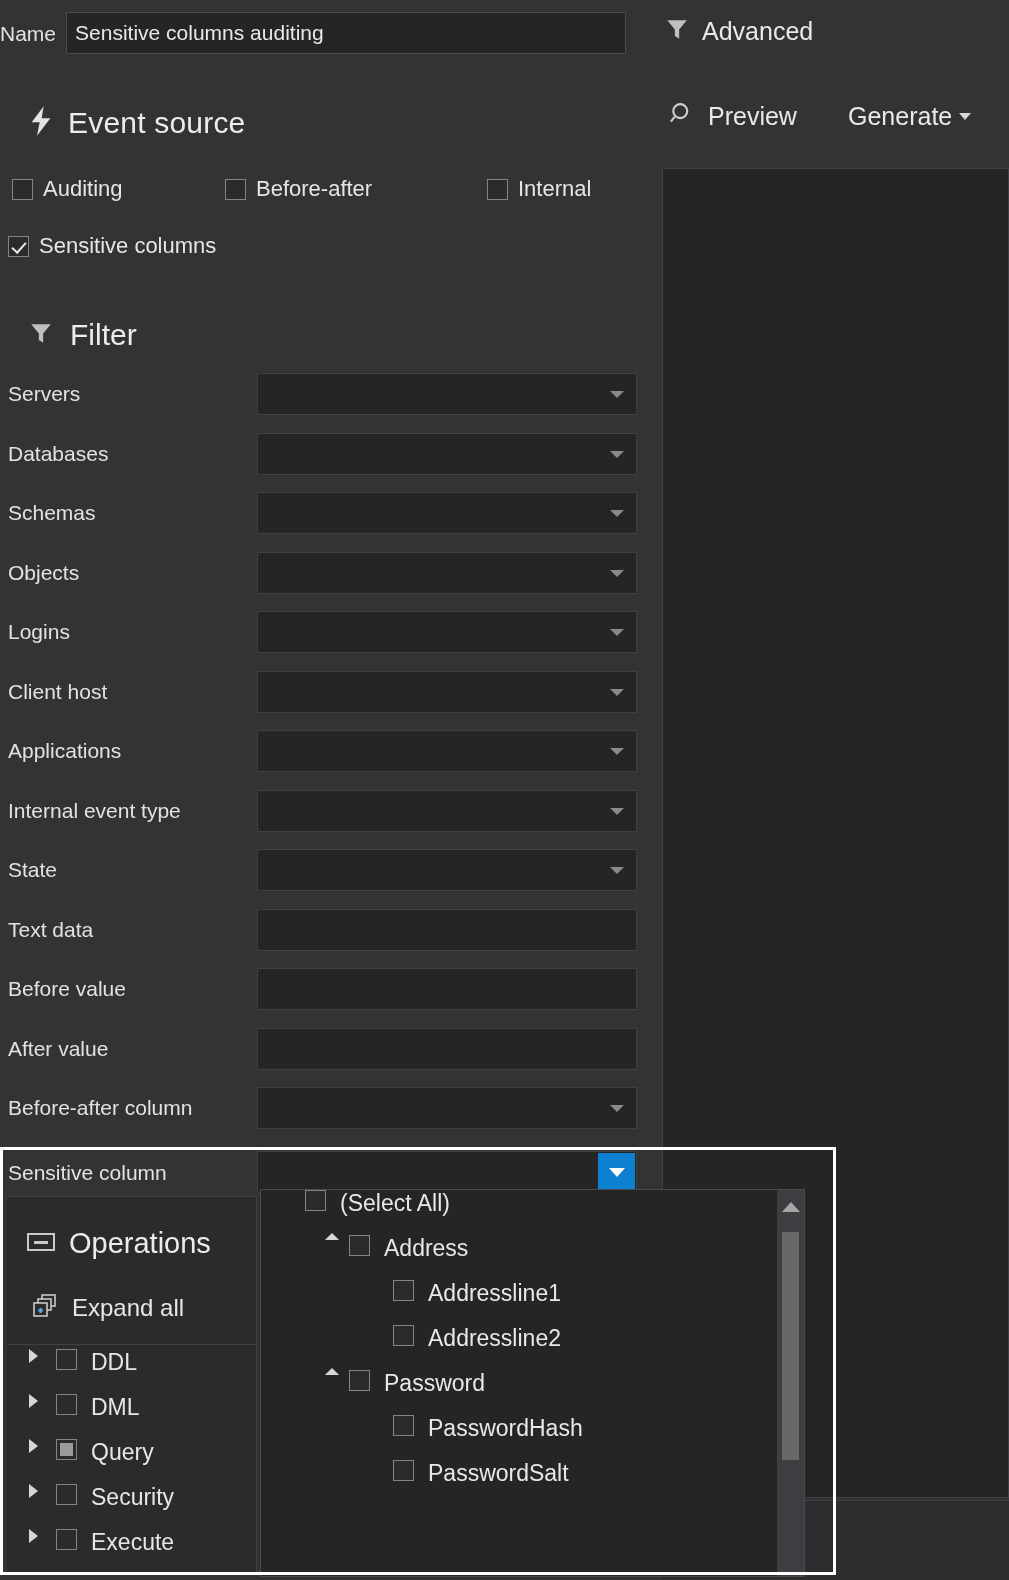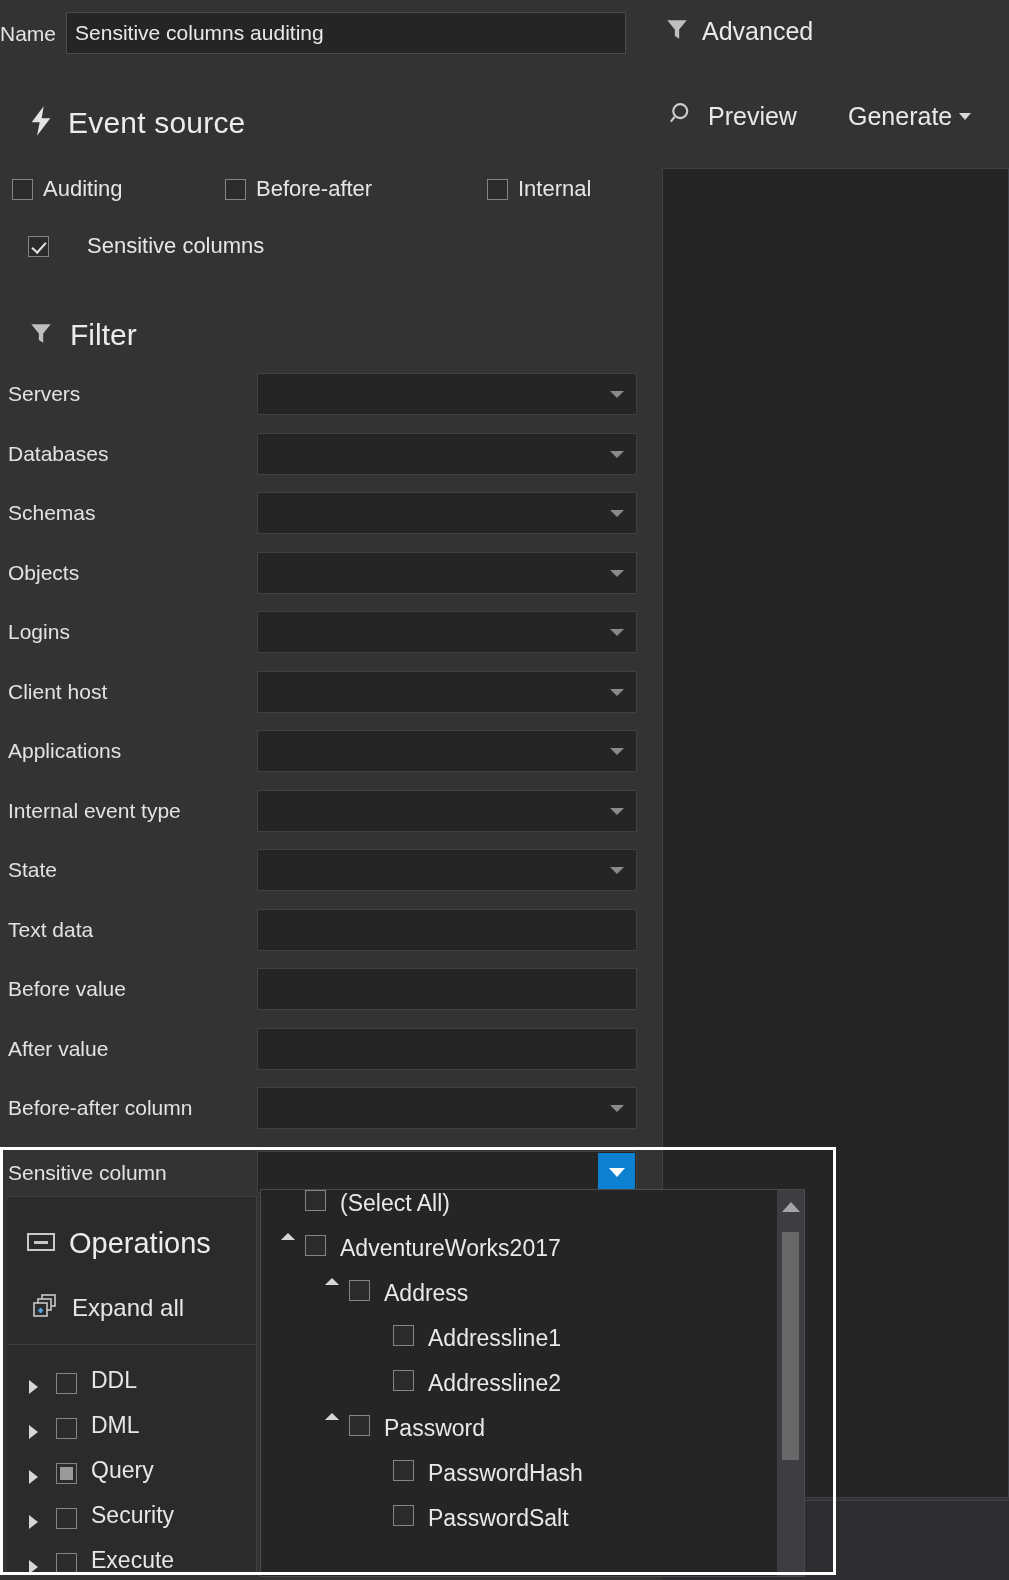--- a/index.html
+++ b/index.html
@@ -164,21 +164,21 @@
     border-top: 1px solid #3f3f46;
     border-right: 1px solid #3f3f46;
     box-sizing: border-box;
   }
   #operations-head { position: absolute; left: 20px; top: 30px; display: flex; align-items: center; }
   #operations-head .txt { font-size: 29px; color: #ececec; margin-left: 14px; }
   #expand-all { position: absolute; left: 26px; top: 96px; display: flex; align-items: center; justify-content: flex-end; }
   #expand-all .txt { font-size: 24px; color: #e6e6e6; margin-left: 13px; }
   #ops-sep { position: absolute; left: 0; top: 147px; width: 250px; height: 1px; background: #3f3f46; }
   #ops-list { position: absolute; left: 0; top: 152px; width: 250px; }
-  .op-item { display: flex; align-items: flex-end; height: 45px; padding-left: 22px; box-sizing: border-box; }
+  .op-item { display: flex; align-items: flex-start; height: 45px; padding-left: 22px; box-sizing: border-box; }
   .op-item .tri {
     width: 0; height: 0;
     border-top: 7px solid transparent;
     border-bottom: 7px solid transparent;
     border-left: 9px solid #d6d6d6;
     margin-right: 18px;
     flex: 0 0 auto;
   }
   .op-item .txt { font-size: 23px; color: #e6e6e6; margin-left: 14px; }
 
@@ -274,21 +274,21 @@
     <span class="txt">Auditing</span>
   </div>
   <div class="es-cb" style="left:225px; top:176px;">
     <span class="cbx"></span>
     <span class="txt">Before-after</span>
   </div>
   <div class="es-cb" style="left:487px; top:176px;">
     <span class="cbx"></span>
     <span class="txt">Internal</span>
   </div>
-  <div class="es-cb" style="left:28px; top:233px;gap:28px;">
+  <div class="es-cb" style="left:8px; top:233px;">
     <span class="cbx checked"></span>
     <span class="txt">Sensitive columns</span>
   </div>
 
   <div id="filter-head">
     <span>
       <svg width="26" height="26" viewBox="0 0 24 24">
           <polygon points="3,4 21,4 14,12.5 14,21 10,18.5 10,12.5" fill="#bfbfbf"></polygon>
         </svg>
     </span>
@@ -434,25 +434,20 @@
       </div>
   </div>
 
   <div id="tree-popup">
     <div id="tree-list">
         <div class="tr-item" style="padding-left: 22px;">
           <span class="tri-space"></span>
           <span class="cbx"></span>
           <span class="txt">(Select All)</span>
         </div>
-        <div class="tr-item" style="padding-left: 22px;">
-          <span class="tri-down"></span>
-          <span class="cbx"></span>
-          <span class="txt">AdventureWorks2017</span>
-        </div>
         <div class="tr-item" style="padding-left: 66px;">
           <span class="tri-down"></span>
           <span class="cbx"></span>
           <span class="txt">Address</span>
         </div>
         <div class="tr-item" style="padding-left: 110px;">
           <span class="tri-space"></span>
           <span class="cbx"></span>
           <span class="txt">Addressline1</span>
         </div>

